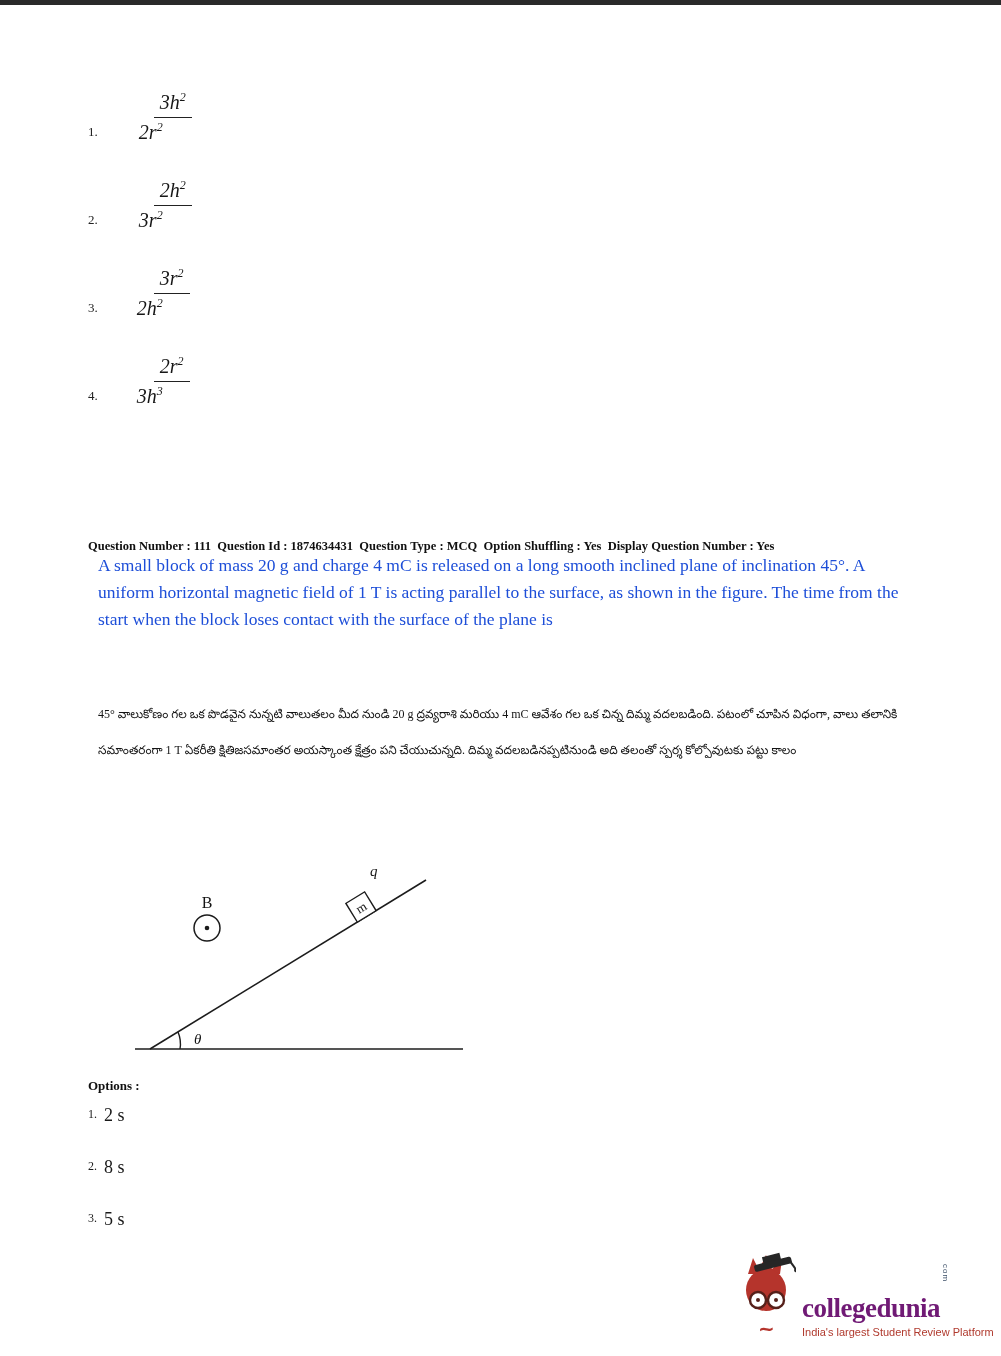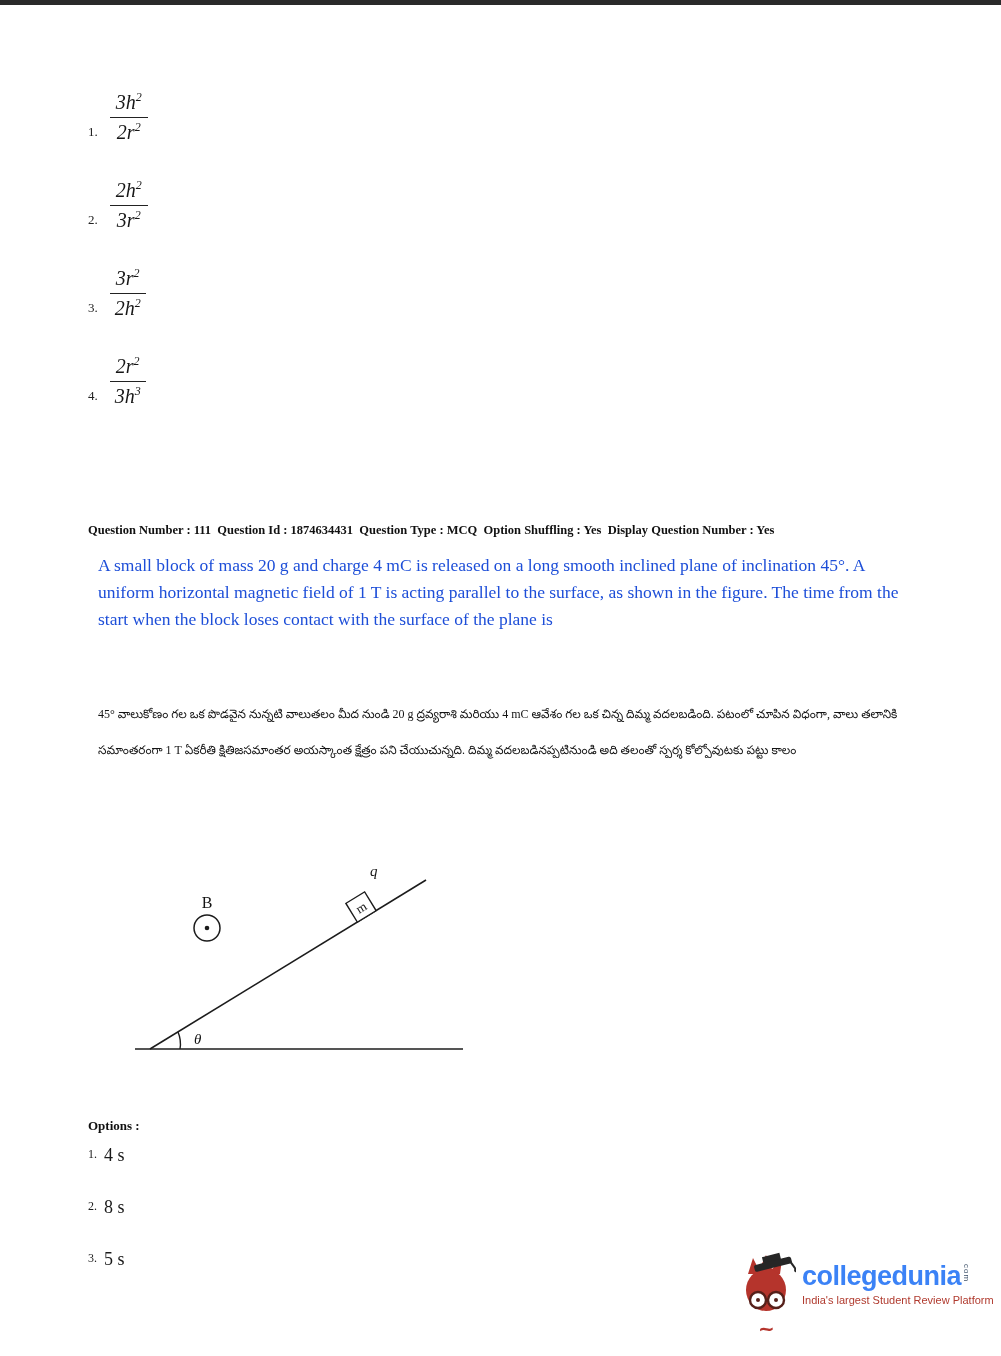--- a/index.html
+++ b/index.html
@@ -9,63 +9,63 @@
     font-family:"Liberation Serif", serif; color:#1a1a1a;
   }
   .top-strip { position:absolute; top:0; left:0; width:100%; height:5px; background:#2a2a2a; }
 
   
   .math-options { position:absolute; left:88px; top:90px; }
   .math-row { display:flex; align-items:flex-end; margin-bottom:33px; }
   .math-row .opt-num { font-size:13px; margin-right:12px; padding-bottom:5px; color:#222; }
   .frac { display:inline-flex; flex-direction:column; align-items:center;
           font-size:20px; font-style:italic; line-height:1.25; color:#161616; }
-  .frac .num { border-bottom:1.4px solid #222; padding:0 6px 2px 6px; }
+  .frac .num { border-bottom:1.4px solid #222; padding:0 6px 2px 6px;margin-left:44px; }
   .frac .den { padding-top:2px; }
   .frac sup { font-size:12px; font-style:italic; }
 
   
   .meta {
-    position:absolute; left:88px; top:494px; width:840px;
+    position:absolute; left:88px; top:510px; width:840px;
     font-weight:bold; font-size:12.5px; line-height:14.5px;
     white-space:pre-wrap; color:#111;
   }
 
   
   .q-en {
     position:absolute; left:98px; top:552px; width:812px;
     font-size:17.5px; line-height:27px; color:#1d4ed8;
   }
   .q-te {
     position:absolute; left:98px; top:696px; width:818px;
     font-size:12px; line-height:36px; color:#141414;
   }
 
   
   .figure { position:absolute; left:128px; top:862px; width:350px; height:200px; }
   .figure svg { display:block; }
 
   
   .options { position:absolute; left:88px; top:1078px; }
-  .options-header { font-weight:bold; font-size:13px; margin-bottom:12px; color:#111;margin-top:40px; }
+  .options-header { font-weight:bold; font-size:13px; margin-bottom:12px; color:#111; }
   .ans-row { display:flex; align-items:flex-end; margin-bottom:34px; }
   .ans-row .opt-num { font-size:12px; margin-right:7px; padding-bottom:2px; }
   .ans-row .opt-val { font-size:18px; line-height:18px; }
 
   
   .logo {
     position:absolute; left:738px; top:1248px; width:230px;
     display:flex; align-items:flex-start; cursor:pointer;
   }
   .logo-mascot { flex:0 0 auto; margin-right:6px; }
   .logo-text { display:flex; flex-direction:column; margin-top:14px; }
   .brand-row { display:flex; align-items:flex-start; }
   .brand {
-    font-family:Liberation Sans, sans-serif; font-weight:bold;
-    font-size:27px; line-height:28px; letter-spacing:-0.5px; color:#3b82f6;
+    font-family:Liberation Serif, serif; font-weight:bold;
+    font-size:27px; line-height:28px; letter-spacing:-0.5px; color:#701a75;margin-top:32px;
   }
   .brand-com {
     font-family:"Liberation Sans", sans-serif; font-size:8px; color:#3d5068;
     writing-mode:vertical-rl; margin-left:1px; margin-top:2px; letter-spacing:1px;
   }
   .tagline {
     font-family:"Liberation Sans", sans-serif; font-size:11px;
     color:#b03a2e; margin-top:4px; white-space:nowrap;
   }
   .squiggle {
@@ -144,21 +144,21 @@
       </g>
       <text x="242" y="14" font-size="15" font-style="italic" font-family="Liberation Serif, serif" fill="#141414">q</text>
     </svg>
   </div>
 
   <div class="options">
     <div class="options-header">Options :</div>
 
     <div class="ans-row">
       <span class="opt-num">1.</span>
-      <span class="opt-val">4 s</span>
+      <span class="opt-val">2 s</span>
     </div>
 
     <div class="ans-row">
       <span class="opt-num">2.</span>
       <span class="opt-val">8 s</span>
     </div>
 
     <div class="ans-row">
       <span class="opt-num">3.</span>
       <span class="opt-val">5 s</span>

